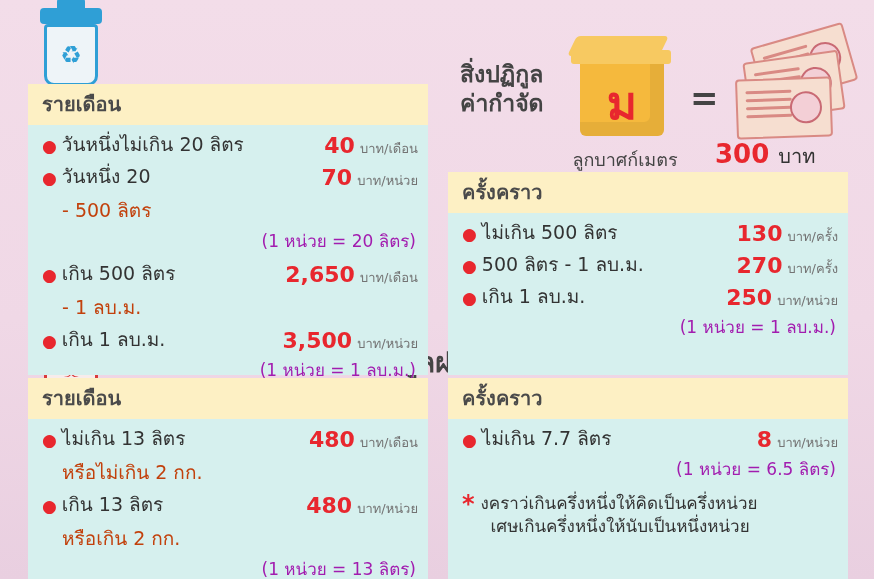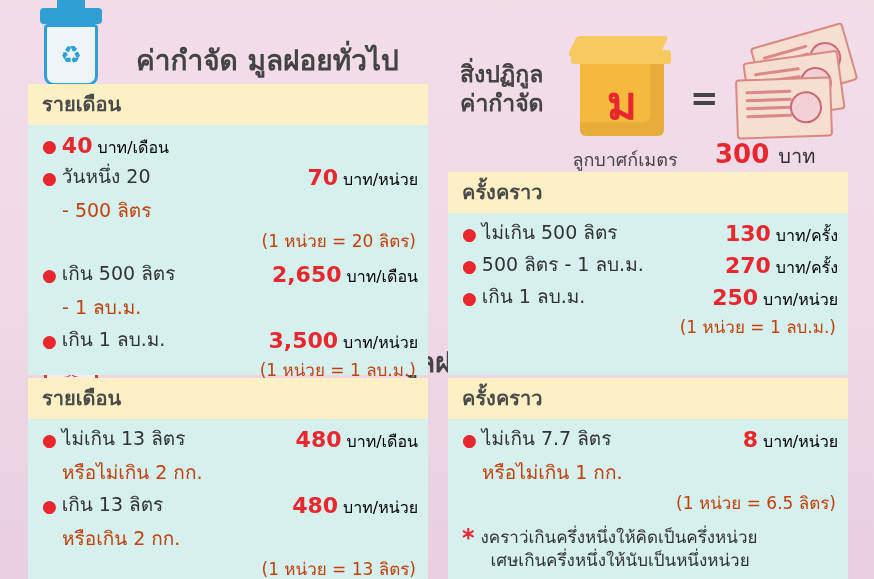--- a/index.html
+++ b/index.html
@@ -45,23 +45,23 @@
   }
   .lbl{
     font-size:19px;color:#333;
     flex:1 1 auto;
   }
   .sub{font-size:19px;color:#c2410c;margin:-2px 0 6px 20px;}
   .amt{
     color:#e8272e;font-size:22px;font-weight:bold;
     white-space:nowrap;margin-right:5px;
   }
-  .unit{font-size:16px;color:#000000;white-space:nowrap;}
+  .unit{font-size:13px;color:#737373;white-space:nowrap;}
   .note{
-    font-size:17px;color:#c2410c;text-align:right;
+    font-size:17px;color:#a21caf;text-align:right;
     margin:-4px 2px 8px 0;
   }
   .valwrap{display:flex;align-items:baseline;white-space:nowrap;}
 
   
   .title1{
     position:absolute;left:136px;top:38px;
     font-size:28px;font-weight:bold;color:#444;
   }
   .title2{
@@ -195,21 +195,20 @@
   </div>
 
   <div class="bin" id="bin-infect">
     <div class="handle"></div>
     <div class="lid"></div>
     <div class="can">
         <span class="sym">☣</span>
       </div>
   </div>
 
-  <div class="title1">ค่ากำจัด มูลฝอยทั่วไป</div>
   <div class="title2">ค่ากำจัด มูลฝอยติดเชื้อ</div>
 
   <div class="septic-label">
     <div>สิ่งปฏิกูล</div>
     <div>ค่ากำจัด</div>
   </div>
 
   <div class="cube-wrap">
     <div class="cube">
       <div class="cube-top"></div>
@@ -255,20 +254,21 @@
     <span style="font-size:26px;font-weight:bold;color:#e8272e;">300</span>
     <span>บาท</span>
   </div>
 
   <div class="panel" id="gen-month">
     <div class="hdr">รายเดือน</div>
     <div class="body">
 
       <div class="row">
         <span class="bullet">●</span>
+        <span class="lbl">วันหนึ่งไม่เกิน 20 ลิตร</span>
         <span class="valwrap">
           <span class="amt">40</span>
           <span class="unit">บาท/เดือน</span>
         </span>
       </div>
 
       <div class="row">
         <span class="bullet">●</span>
         <span class="lbl">วันหนึ่ง 20</span>
         <span class="valwrap">
@@ -370,21 +370,20 @@
     <div class="body">
 
       <div class="row">
         <span class="bullet">●</span>
         <span class="lbl">ไม่เกิน 7.7 ลิตร</span>
         <span class="valwrap">
           <span class="amt">8</span>
           <span class="unit">บาท/หน่วย</span>
         </span>
       </div>
-      <div class="sub">หรือไม่เกิน 1 กก.</div>
       <div class="note">(1 หน่วย = 6.5 ลิตร)</div>
 
       <div class="star-note">
         <span class="star">*</span>
         <span class="star-txt">
           <span>งคราว่เกินครึ่งหนึ่งให้คิดเป็นครึ่งหน่วย</span><br>
           <span style="margin-left:10px;display:inline-block;font-family:Liberation Mono, monospace;">เศษเกินครึ่งหนึ่งให้นับเป็นหนึ่งหน่วย</span>
         </span>
       </div>
 

